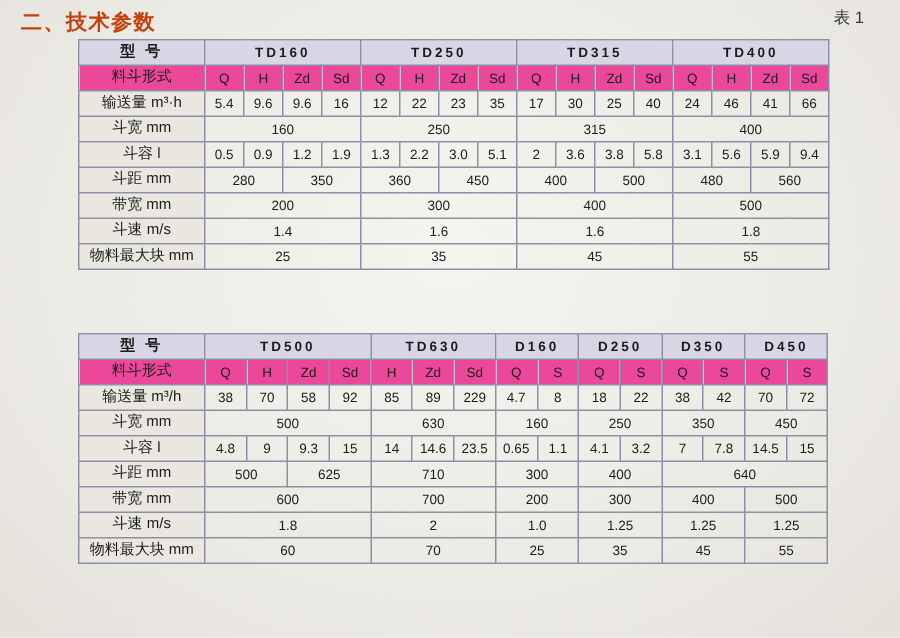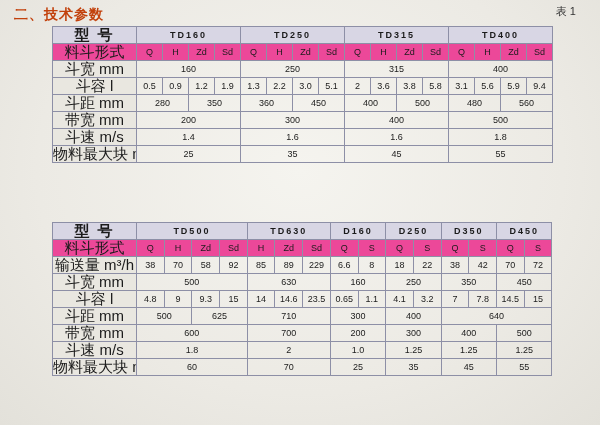--- a/index.html
+++ b/index.html
@@ -42,21 +42,21 @@
     text-align:center;
     vertical-align:middle;
     padding:0;
     height:16px;
     line-height:16px;
     white-space:nowrap;
     overflow:hidden;
   }
   .lbl{
     background:#e9e7e0;
-    font-size:15px;
+    font-size:10px;
     padding-right:3px;
     text-align:right;
   }
   .hdrrow td{
     background:#d8d6e4;
     font-weight:bold;
     letter-spacing:2px;
   }
   .modelcell{background:#d8d6e4;font-weight:bold;letter-spacing:1px;}
   .sub td{background:#ec4899;}
@@ -100,20 +100,39 @@
         <td>Zd</td>
         <td>Sd</td>
         <td>Q</td>
         <td>H</td>
         <td>Zd</td>
         <td>Sd</td>
         <td>Q</td>
         <td>H</td>
         <td>Zd</td>
         <td>Sd</td>
+      </tr>
+      <tr>
+        <td class="lbl">输送量 m³·h</td>
+        <td>5.4</td>
+        <td>9.6</td>
+        <td>9.6</td>
+        <td>16</td>
+        <td>12</td>
+        <td>22</td>
+        <td>23</td>
+        <td>35</td>
+        <td>17</td>
+        <td>30</td>
+        <td>25</td>
+        <td>40</td>
+        <td>24</td>
+        <td>46</td>
+        <td>41</td>
+        <td>66</td>
       </tr>
       <tr>
         <td class="lbl">斗宽 mm</td>
         <td colspan="4">160</td>
         <td colspan="4">250</td>
         <td colspan="4">315</td>
         <td colspan="4">400</td>
       </tr>
       <tr>
         <td class="lbl">斗容 l</td>
@@ -206,21 +225,21 @@
       </tr>
       <tr>
         <td class="lbl">输送量 m³/h</td>
         <td>38</td>
         <td>70</td>
         <td>58</td>
         <td>92</td>
         <td>85</td>
         <td>89</td>
         <td>229</td>
-        <td>6.6</td>
+        <td>4.7</td>
         <td>8</td>
         <td>18</td>
         <td>22</td>
         <td>38</td>
         <td>42</td>
         <td>70</td>
         <td>72</td>
       </tr>
       <tr>
         <td class="lbl">斗宽 mm</td>

